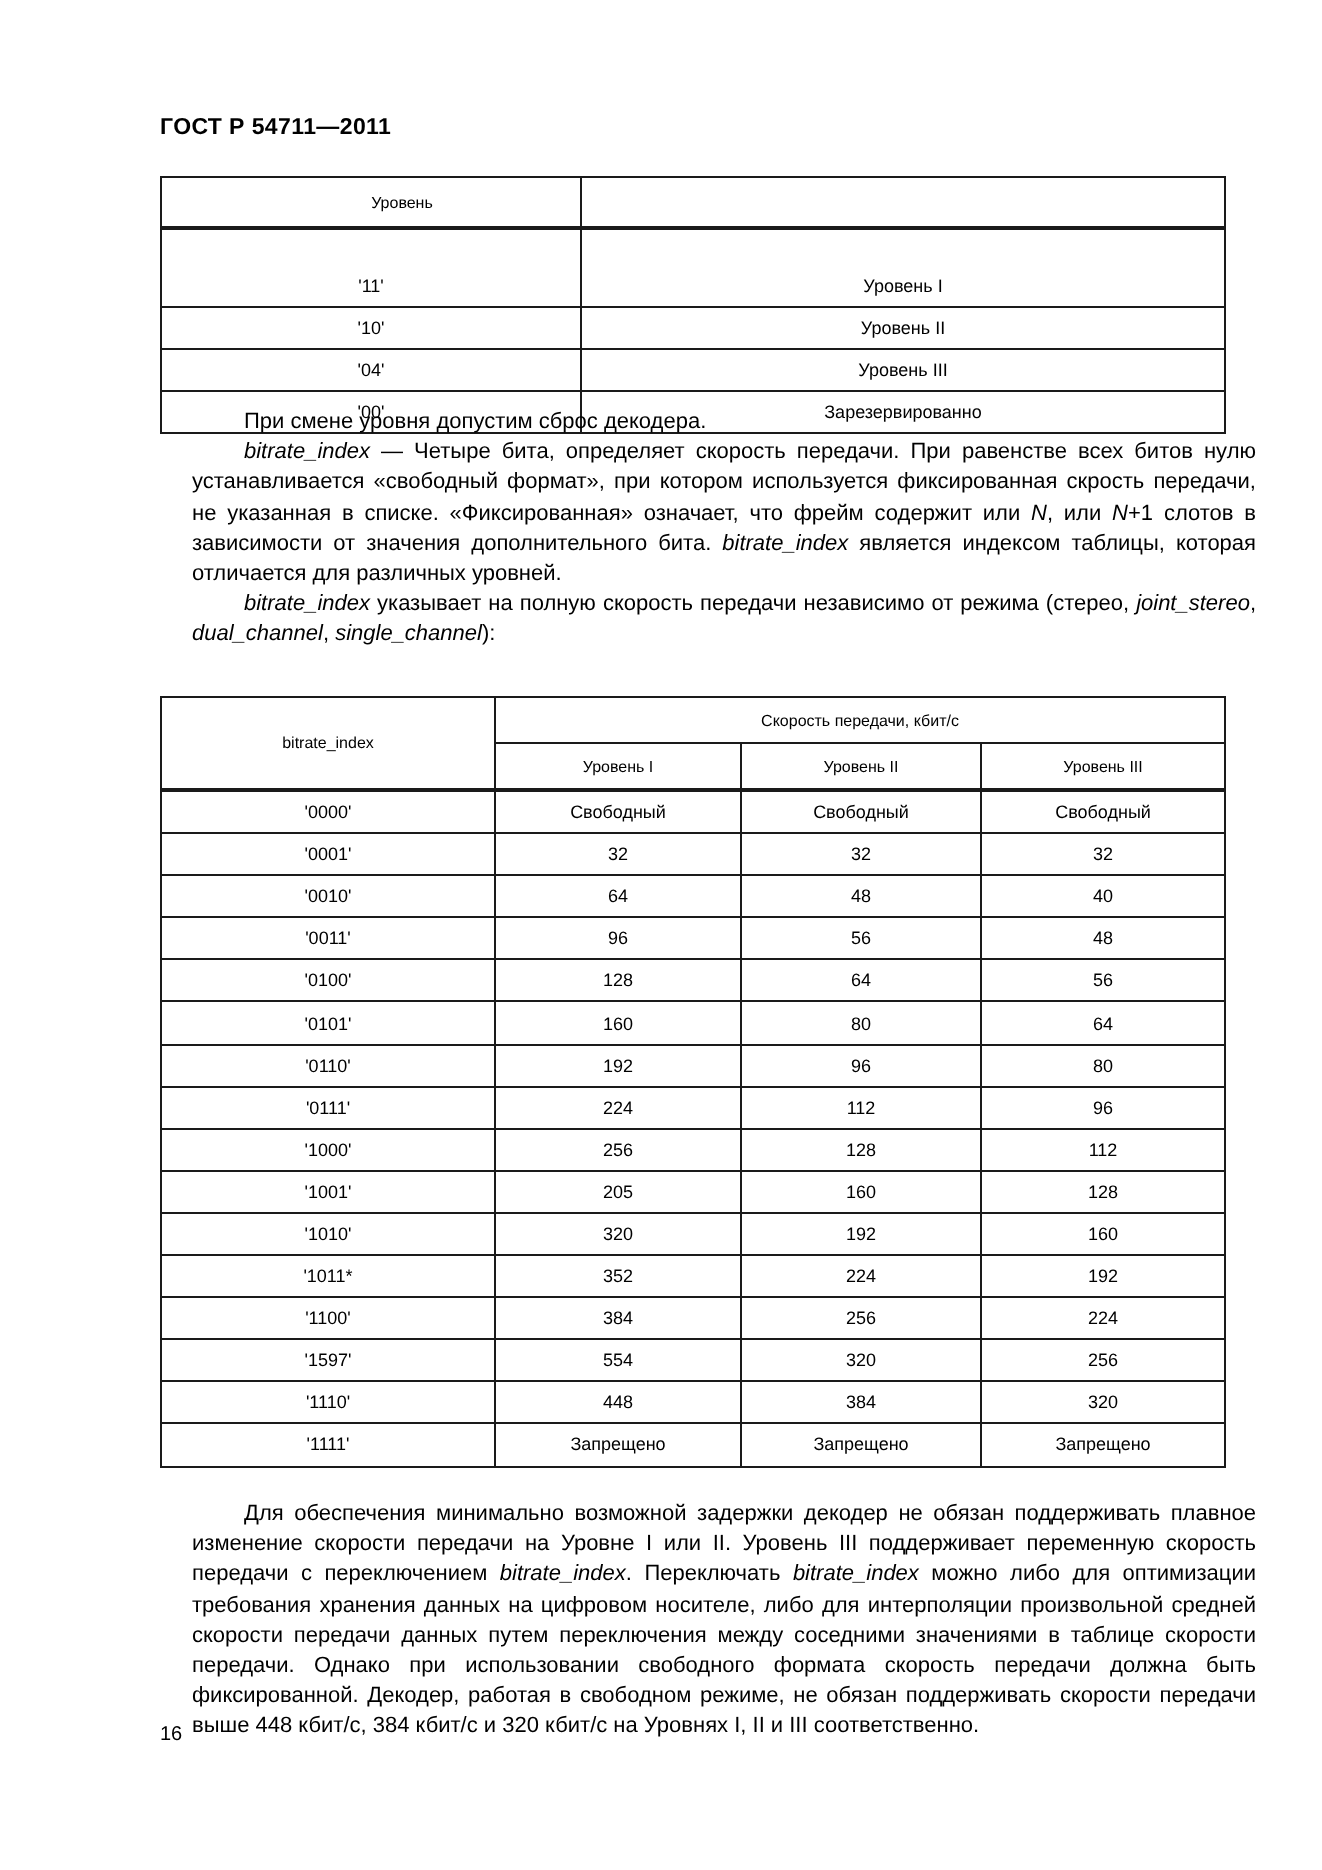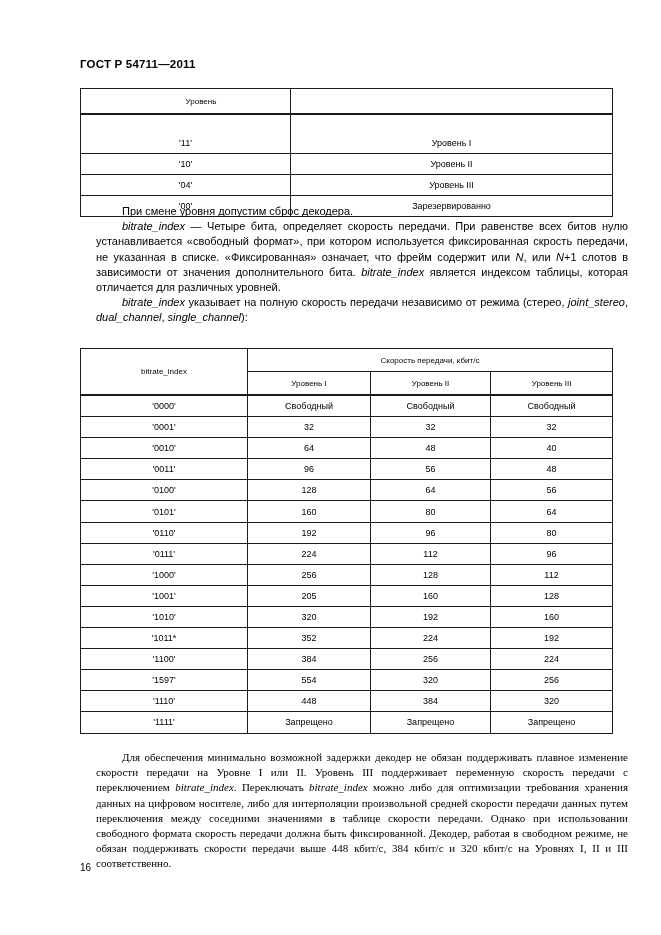--- a/index.html
+++ b/index.html
@@ -97,21 +97,21 @@
     text-align: justify;
     text-justify: inter-word;
   }
   .para p {
     margin: 0;
     text-indent: 26px;
   }
   .it { font-style: italic; }
 
   #para-mid { top: 204px; }
-  #para-end { top: 750px; font-family: Liberation Serif, serif; }
+  #para-end { top: 750px; }
 
   .page-number {
     position: absolute;
     left: 80px;
     top: 862px;
     font-size: 10px;
   }
 </style>
 </head>
 <body>

